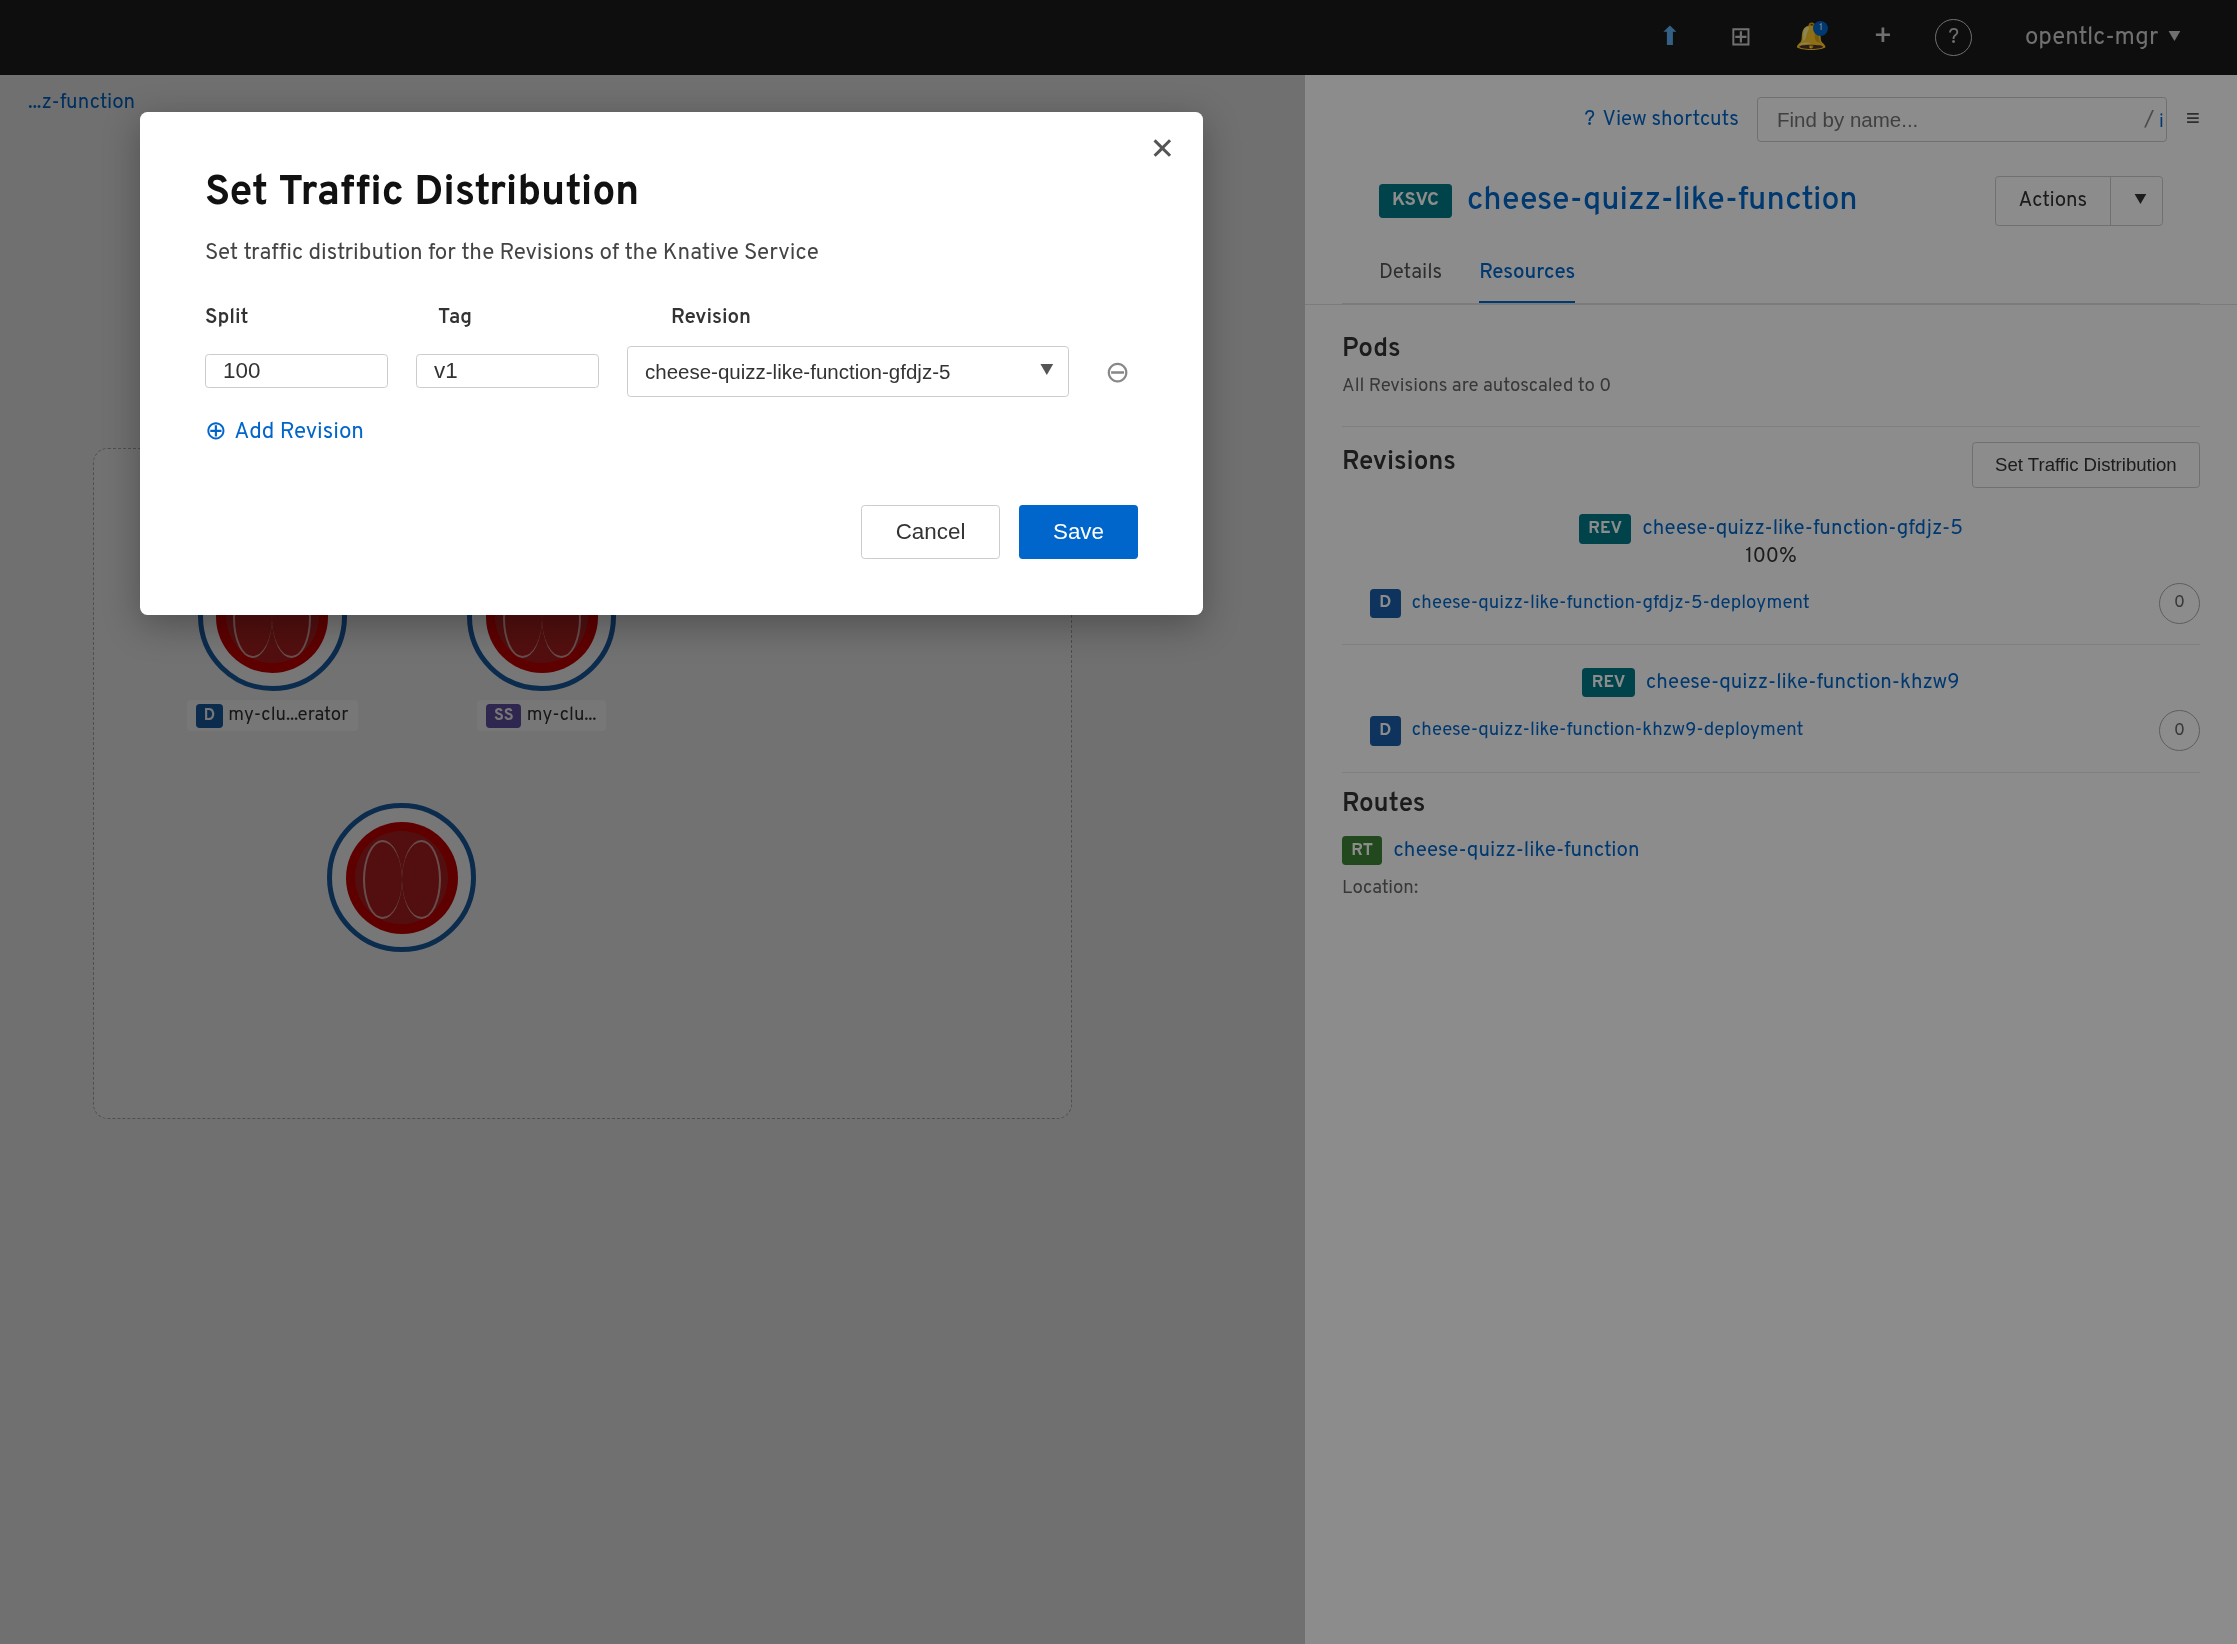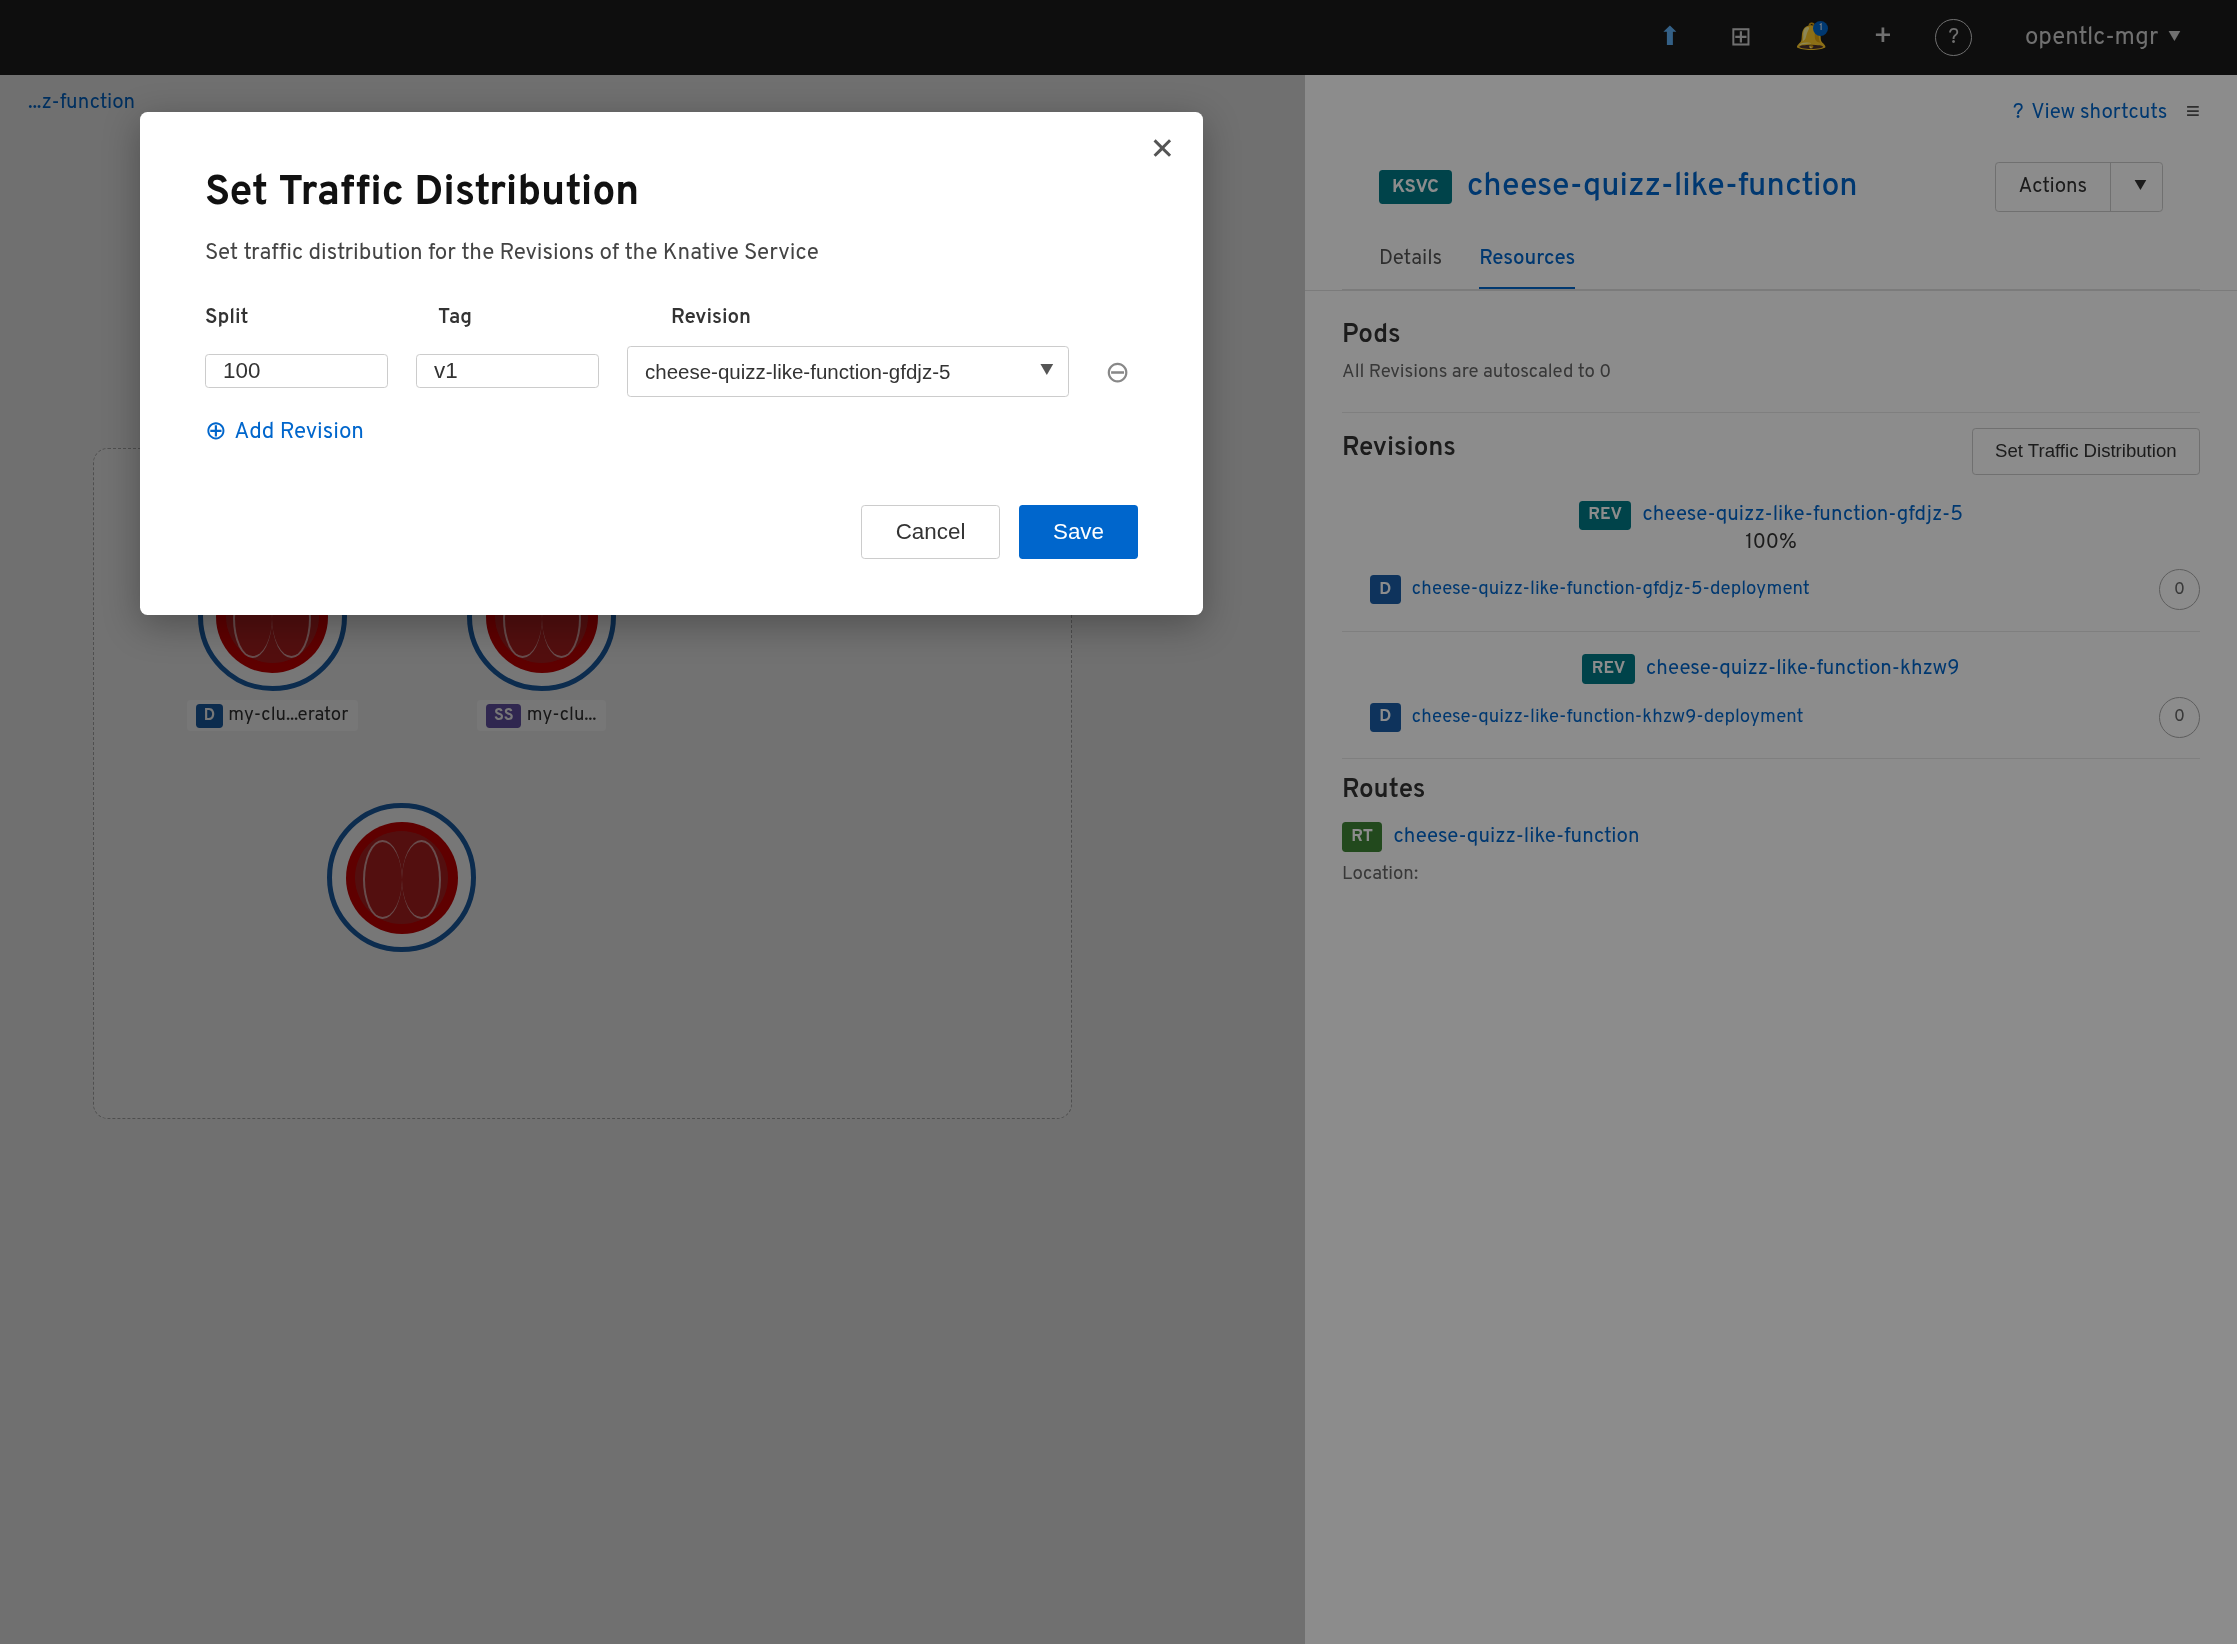--- a/index.html
+++ b/index.html
@@ -740,20 +740,25 @@
   </div>
 
   <div class="right-panel">
 
     <div class="right-header">
       <div class="shortcuts-bar">
         <a class="shortcuts-link">
           <span style="color:#06c;">?</span>
           <span>View shortcuts</span>
         </a>
+        <div class="find-input-wrap">
+          <input class="find-input" type="text" placeholder="Find by name..." style="">
+          <span class="find-input-icon">/</span>
+          <span style="position:absolute;right:3.7px;top:50%;transform:translateY(-50%);color:#06c;font-size:18.6px;">ℹ</span>
+        </div>
         <span class="list-icon">≡</span>
       </div>
 
       <div class="service-header">
         <div class="service-title">
           <span class="ksvc-badge">KSVC</span>
           <span class="service-name">cheese-quizz-like-function</span>
         </div>
         <div class="actions-btn">
           <span class="actions-label">Actions</span>

